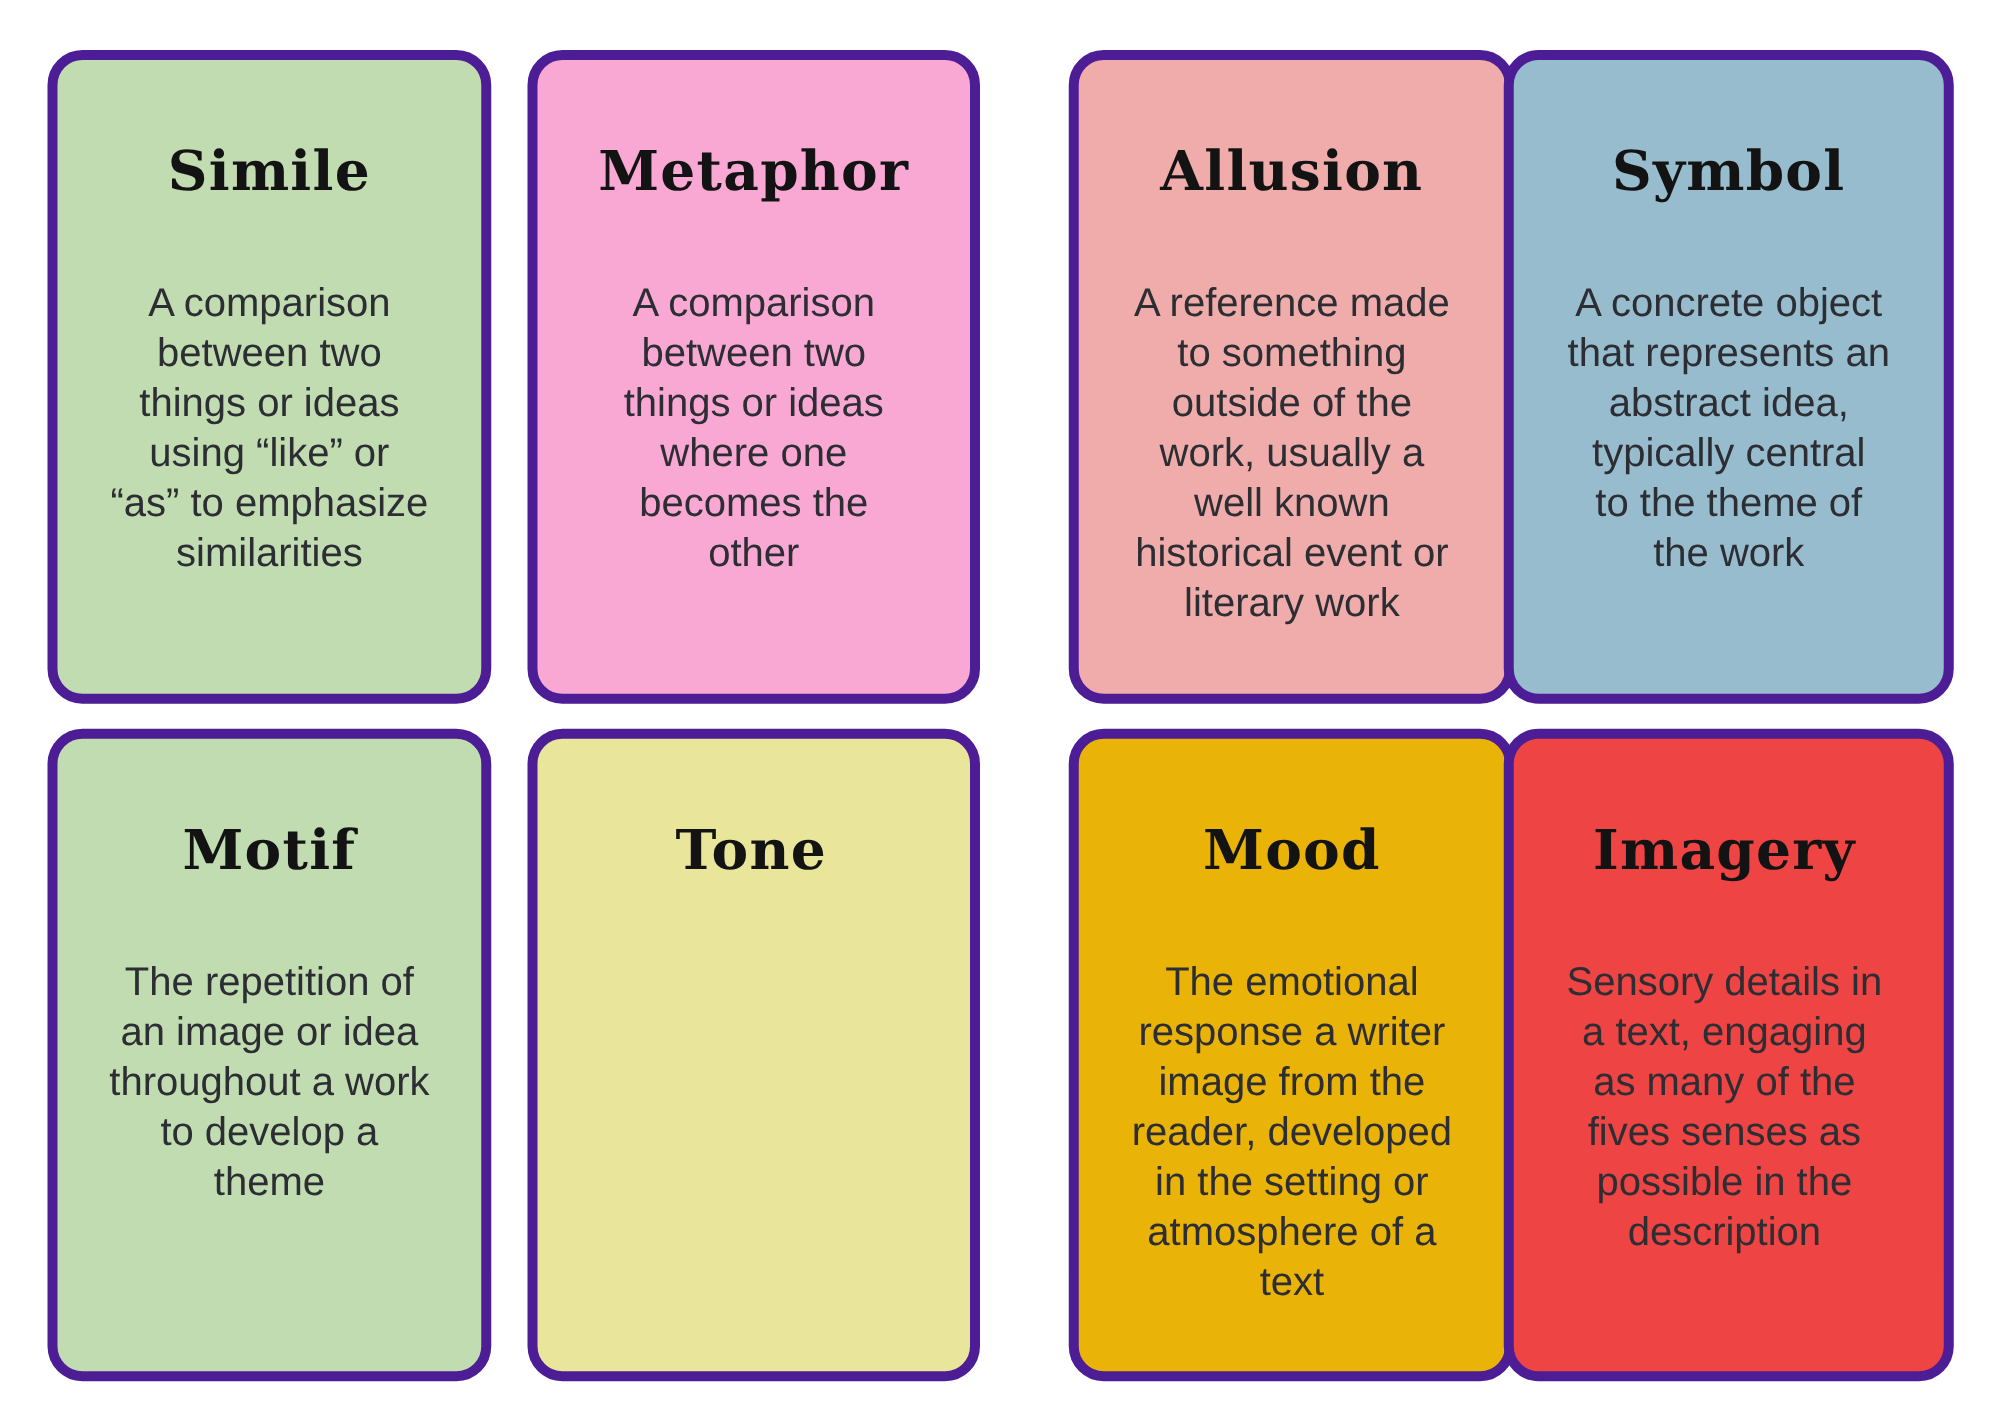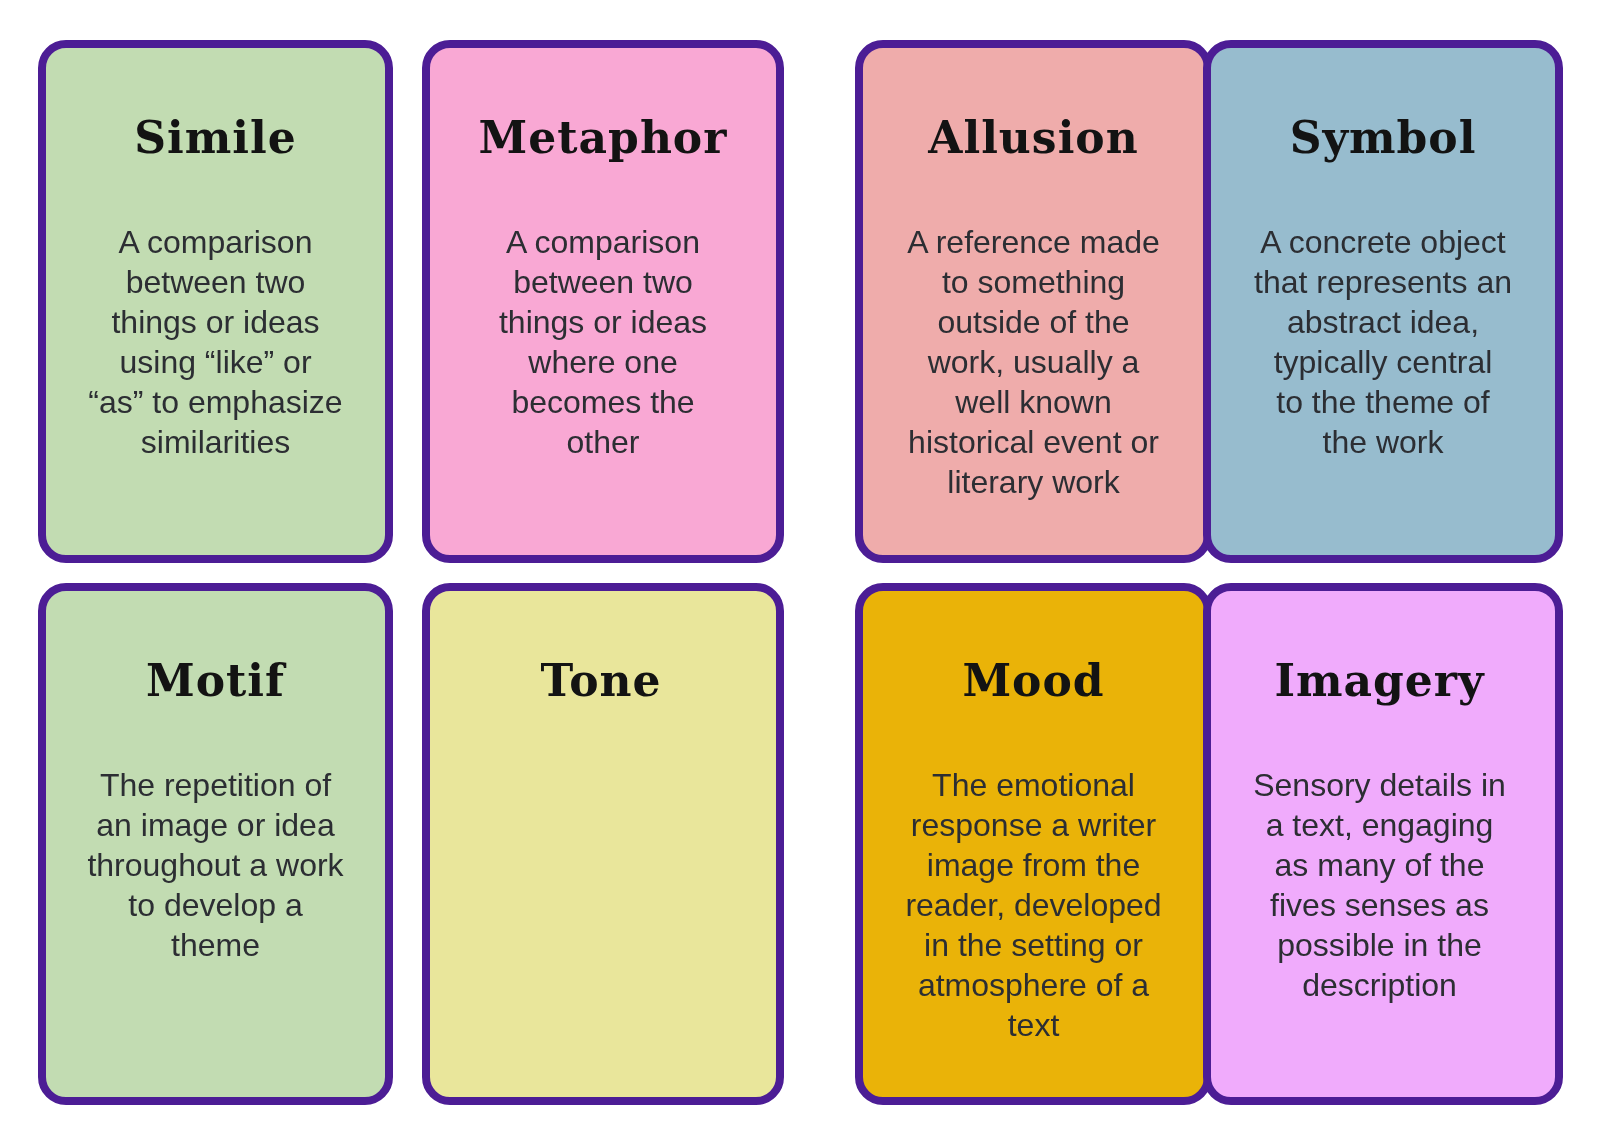--- a/index.html
+++ b/index.html
@@ -112,21 +112,21 @@
     <h2 class="card-title">Mood</h2>
     <p class="card-def">The emotional
 response a writer
 image from the
 reader, developed
 in the setting or
 atmosphere of a
 text</p>
   </article>
 
-  <article class="card c4 r2" style="background: #f0abfc; padding-left: 17px;">
+  <article class="card c4 r2" style="background: #ef4444; padding-left: 17px;">
     <h2 class="card-title">Imagery</h2>
     <p class="card-def">Sensory details in
 a text, engaging
 as many of the
 fives senses as
 possible in the
 description</p>
   </article>
 
 </div>

